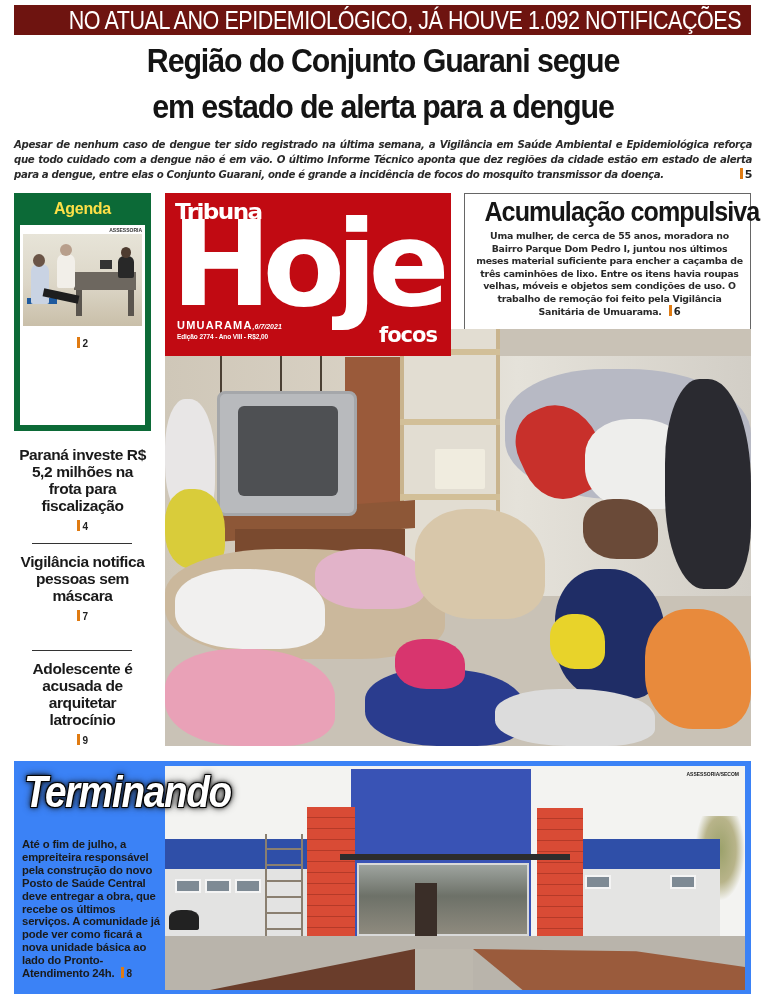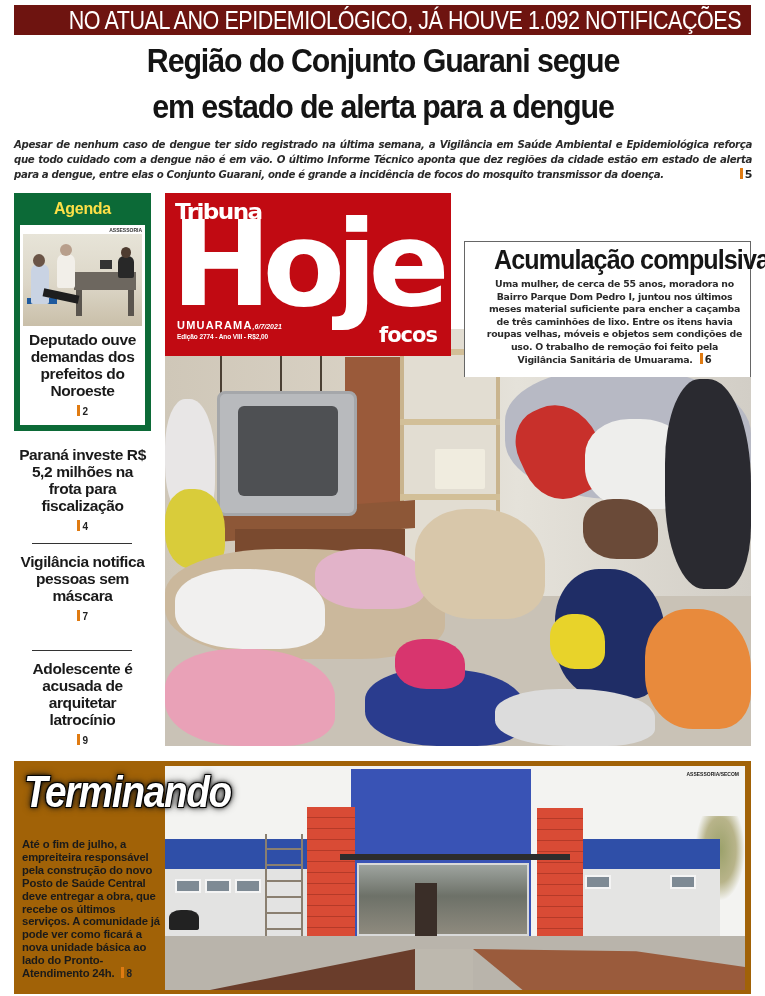--- a/index.html
+++ b/index.html
@@ -69,41 +69,41 @@
   
   .masthead { position: absolute; left: 165px; top: 193px; width: 286px; height: 163px; background: #c10a12; overflow: hidden; color: #fff; }
   .mh-tribuna { position: absolute; left: 10px; top: 8px; font-family: "DejaVu Sans", sans-serif; font-weight: 700; font-size: 22px; letter-spacing: -1.5px; line-height: 22px; transform: scaleX(1.05); transform-origin: left; }
   .mh-hoje { position: absolute; left: 6px; top: 12px; font-family: "DejaVu Sans", sans-serif; font-weight: 700; font-size: 118px; line-height: 118px; letter-spacing: -9px; transform: scaleX(1.02); transform-origin: left; }
   .mh-city { position: absolute; left: 12px; top: 126px; font-size: 11px; font-weight: 700; letter-spacing: 1.2px; line-height: 12px; }
   .mh-date { font-size: 7px; letter-spacing: 0; font-style: italic; }
   .mh-edition { position: absolute; left: 12px; top: 140px; font-size: 6.5px; font-weight: 700; line-height: 8px; letter-spacing: -0.1px; }
   .mh-news { position: absolute; right: 14px; top: 131px; font-family: "DejaVu Sans", sans-serif; font-weight: 700; font-size: 21px; line-height: 22px; letter-spacing: -1px; background: #c10a12; padding: 0 0 0 4px; }
 
   
-  .acum { position: absolute; left: 464px; top: 193px; width: 287px; height: 136px; background: #fff; border: 1px solid #666; border-bottom: none; text-align: center; padding: 2px 6px 0 20px; margin-top: 48px; }
+  .acum { position: absolute; left: 464px; top: 193px; width: 287px; height: 136px; background: #fff; border: 1px solid #666; border-bottom: none; text-align: center; padding: 2px 6px 0 10px; }
   .acum-title { font-weight: 700; font-size: 27px; line-height: 32px; letter-spacing: -1px; color: #161616; white-space: nowrap; transform: scaleX(0.93); transform-origin: center; }
   .acum-body { font-family: "DejaVu Sans", sans-serif; font-weight: 700; font-size: 9.4px; line-height: 12.5px; color: #2a2a2a; letter-spacing: -0.25px; margin-top: 2px; }
   .acum-body .pageref { font-size: 10px; margin-left: 4px; }
 
   
   .main-photo { position: absolute; left: 165px; top: 329px; width: 586px; height: 417px; overflow: hidden; background: #c9c2b6; }
   .main-photo .wall { position: absolute; left: 0; top: 27px; width: 586px; height: 240px; background: linear-gradient(90deg, #cfc7b8 0%, #dad3c6 40%, #e5e2da 60%, #d2cec6 100%); }
   .main-photo .plank { position: absolute; top: 27px; width: 2px; height: 100px; background: #4a3f33; }
   .main-photo .cabinet { position: absolute; left: 180px; top: 28px; width: 55px; height: 250px; background: #9a5a3a; }
   .main-photo .shelf-unit { position: absolute; left: 235px; top: 0; width: 100px; height: 260px; background: #e2ddd2; border-left: 4px solid #c9b48e; border-right: 4px solid #c9b48e; }
   .main-photo .shelf { position: absolute; left: 235px; width: 100px; height: 6px; background: #d2bf98; }
   .main-photo .bucket { position: absolute; left: 270px; top: 120px; width: 50px; height: 40px; background: #f0ecdf; border-radius: 2px; }
   .main-photo .tv { position: absolute; left: 52px; top: 62px; width: 140px; height: 125px; background: #b8babd; border-radius: 8px; border: 3px solid #a5a7aa; }
   .main-photo .tv .screen { position: absolute; left: 18px; top: 12px; width: 100px; height: 90px; background: #4e5053; border-radius: 6px; }
   .main-photo .tvstand { position: absolute; left: 50px; top: 178px; width: 200px; height: 28px; background: #8d5737; transform: skewY(-4deg); }
   .main-photo .stand-front { position: absolute; left: 70px; top: 200px; width: 170px; height: 55px; background: #7a4a2f; }
   .main-photo .pile { position: absolute; border-radius: 40% 50% 30% 45%; }
 
   
-  .term { position: absolute; left: 14px; top: 761px; width: 737px; height: 233px; background: #a16207; }
+  .term { position: absolute; left: 14px; top: 761px; width: 737px; height: 233px; background: #3b82f6; }
   .term-photo { position: absolute; left: 151px; top: 5px; width: 580px; height: 224px; overflow: hidden; background: #f3f3f1; }
   .term-title {
     position: absolute; left: 10px; top: 6px; font-weight: 700; font-style: italic;
     font-size: 44px; line-height: 50px; color: #fff; letter-spacing: -1.5px;
     text-shadow: 0 0 3px #000, 0 0 6px #000, 0 0 9px #222, 1px 1px 0 #000, -1px -1px 0 #000, 1px -1px 0 #000, -1px 1px 0 #000;
     z-index: 3; white-space: nowrap; transform: scaleX(0.88); transform-origin: left;
   }
   .term-body { position: absolute; left: 8px; top: 69px; width: 142px; font-weight: 700; font-size: 11.3px; line-height: 12.9px; color: #1a1a1a; letter-spacing: -0.15px; margin-top: 8px; }
   .term-body .pageref { font-size: 10px; margin-left: 4px; }
   .term-photo .credit { position: absolute; right: 6px; top: 5px; font-size: 5px; font-weight: 700; color: #222; }
@@ -155,21 +155,20 @@
       <div class="chair"></div>
       <div class="p1"></div>
       <div class="p1h"></div>
       <div class="p1l"></div>
       <div class="p2"></div>
       <div class="p2h"></div>
       <div class="p3"></div>
       <div class="p3h"></div>
     </div>
     <div class="agenda-story">
-      <span>Deputado ouve demandas dos prefeitos do Noroeste</span>
       <span class="pageref"><span class="bar"></span><span>2</span></span>
     </div>
   </div>
 </div>
 
 <div class="side-story" style="top:446px;">
   <span>Paraná investe R$ 5,2 milhões na frota para fiscalização</span>
   <span class="pageref"><span class="bar"></span><span>4</span></span>
 </div>
 <div class="side-rule" style="top:543px;"></div>

